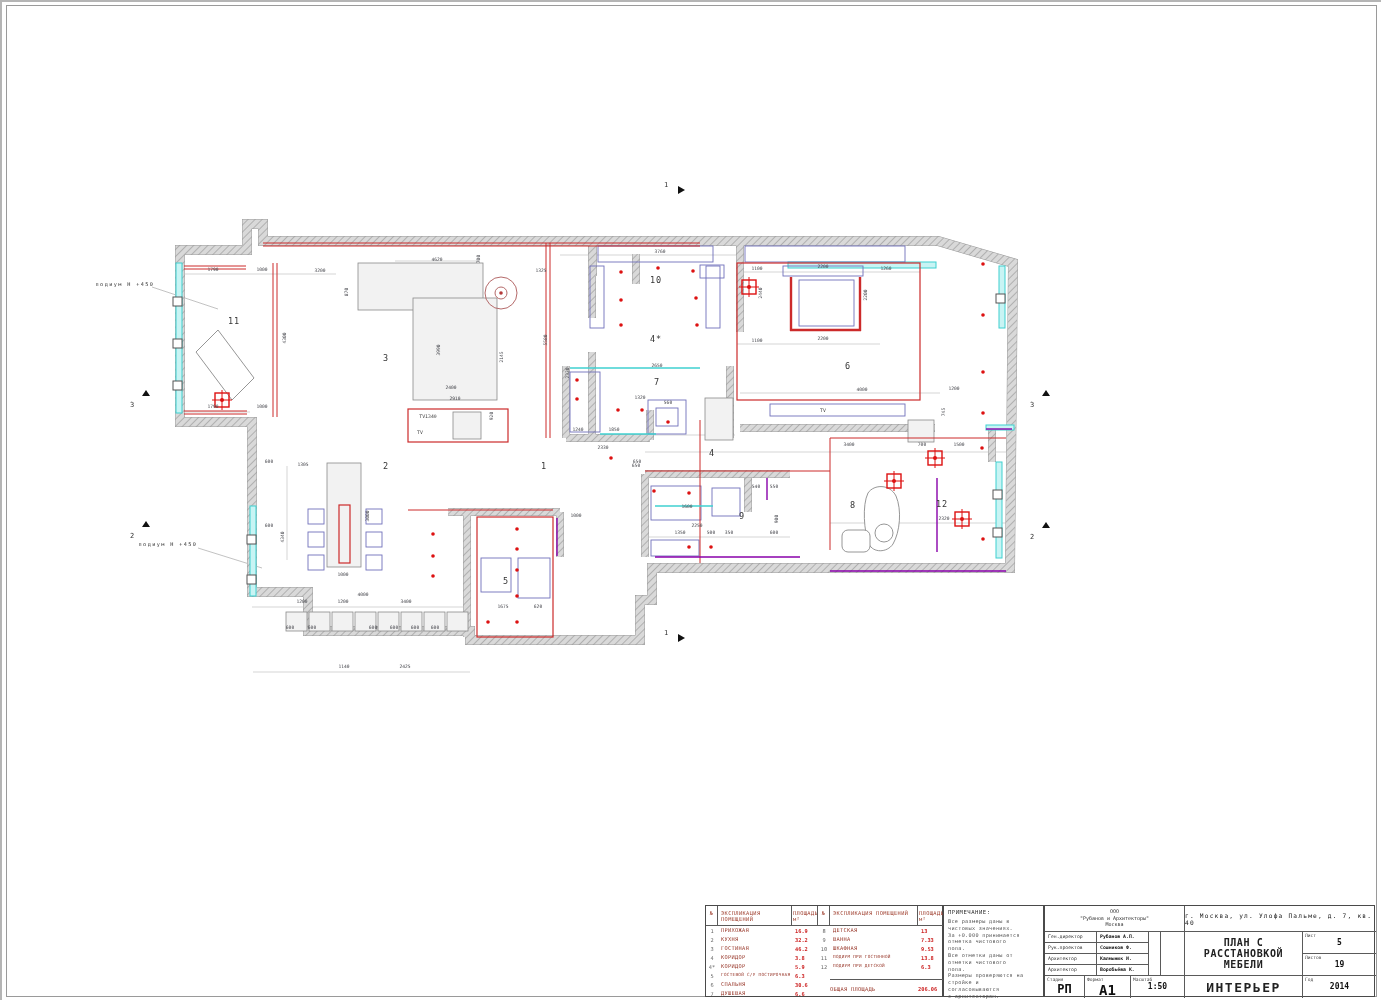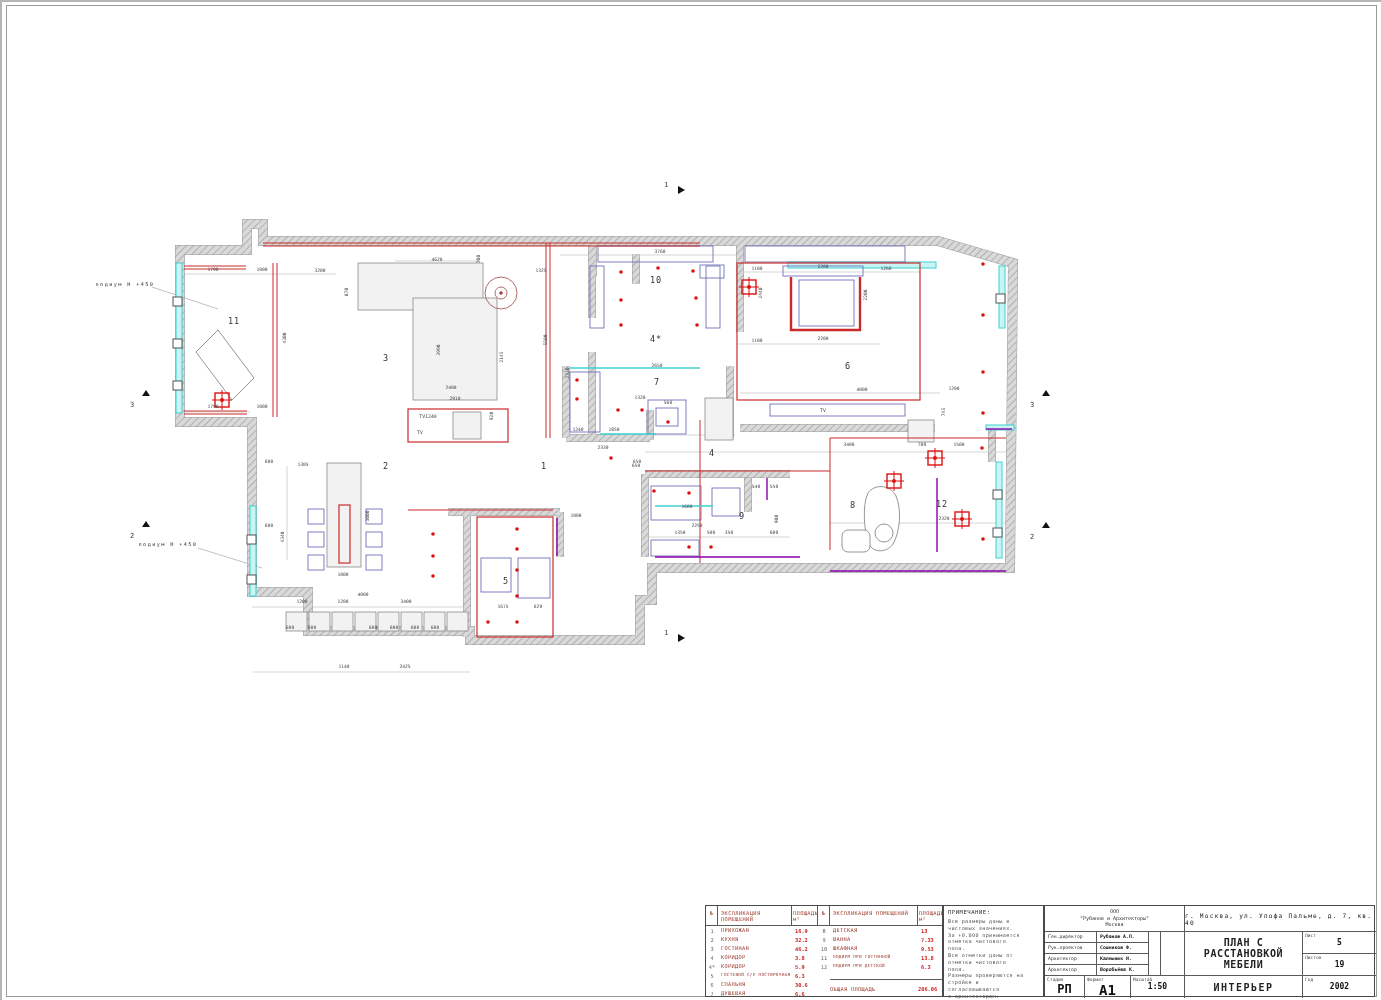--- a/index.html
+++ b/index.html
@@ -475,19 +475,19 @@
       <div class="val" style="font-size:12px;">РП</div>
     </div>
     <div class="cell" style="left:40px;top:70px;width:46px;height:22px;border-bottom:none;">
       <div class="lab">Формат</div>
       <div class="val" style="font-size:14px;">А1</div>
     </div>
     <div class="cell" style="left:86px;top:70px;width:54px;height:22px;border-bottom:none;">
       <div class="lab">Масштаб</div>
       <div class="val" style="font-size:8px;">1:50</div>
     </div>
-    <div class="cell" style="left:140px;top:70px;width:118px;height:22px;border-bottom:none;display:flex;align-items:center;justify-content:center;font-size:10px;font-weight:bold;color:#222;letter-spacing:1.5px;">ИНТЕРЬЕР</div>
+    <div class="cell" style="left:140px;top:70px;width:118px;height:22px;border-bottom:none;display:flex;align-items:center;justify-content:center;font-size:13px;font-weight:bold;color:#222;letter-spacing:1.5px;">ИНТЕРЬЕР</div>
     <div class="cell" style="left:258px;top:70px;width:73px;height:22px;border-right:none;border-bottom:none;">
       <div class="lab">Год</div>
-      <div class="val" style="font-size:8px;">2002</div>
+      <div class="val" style="font-size:8px;">2014</div>
     </div>
   </div>
 </div>
 
 </body></html>

